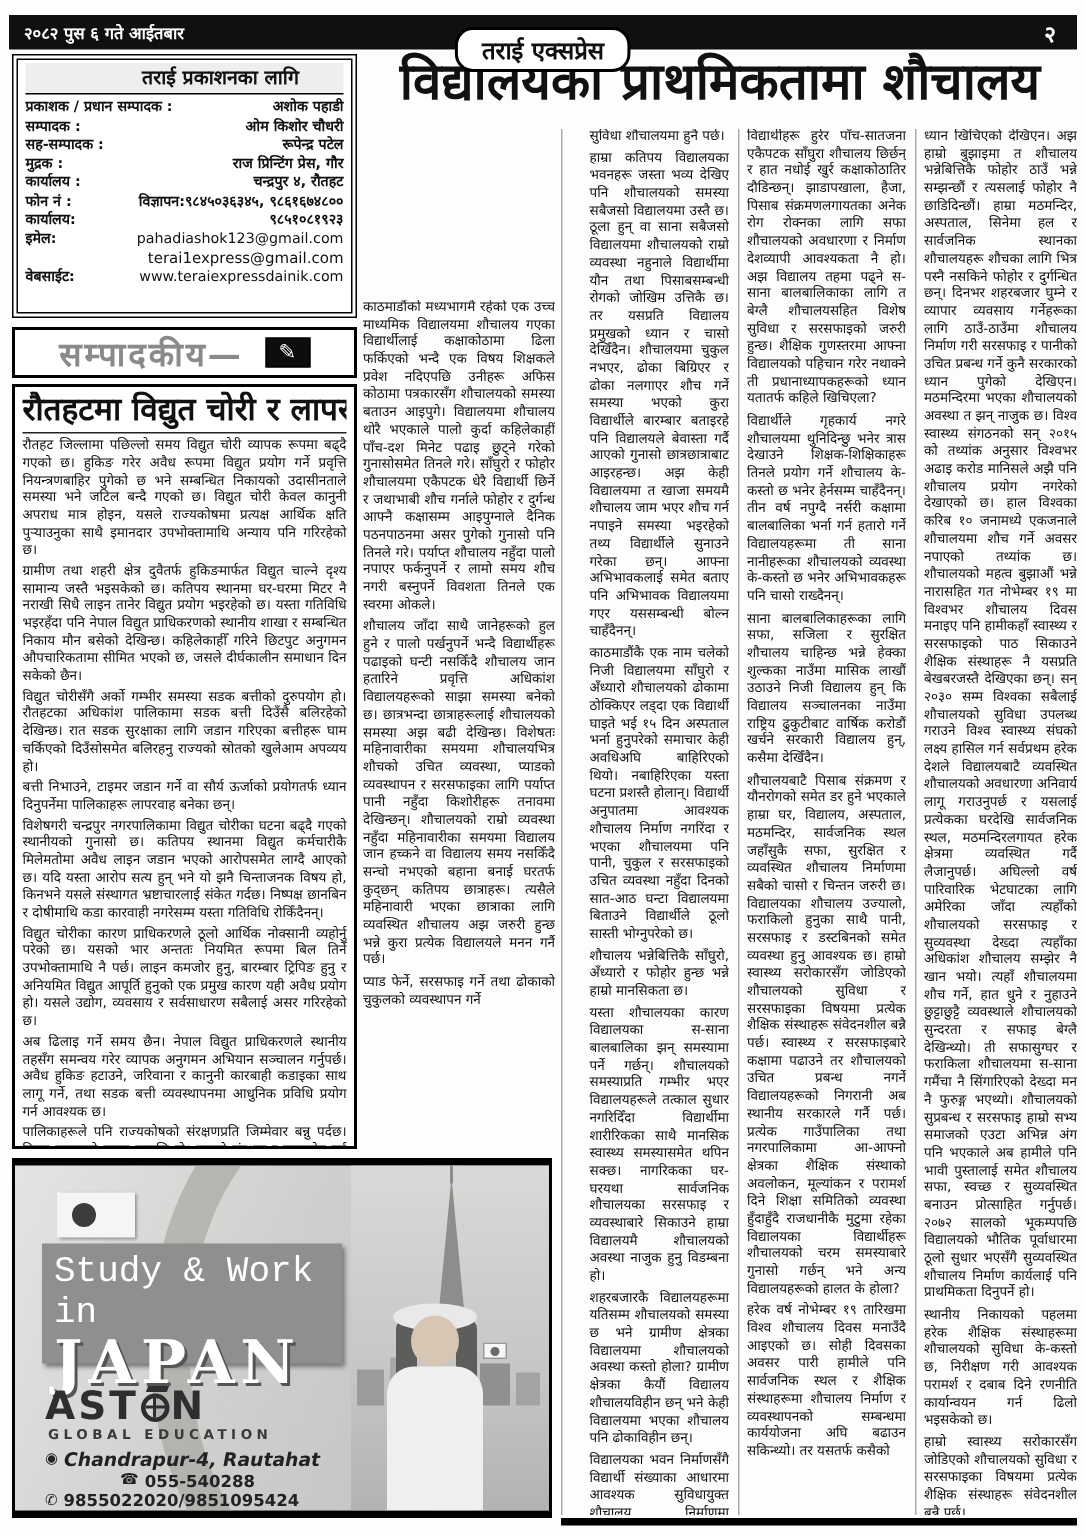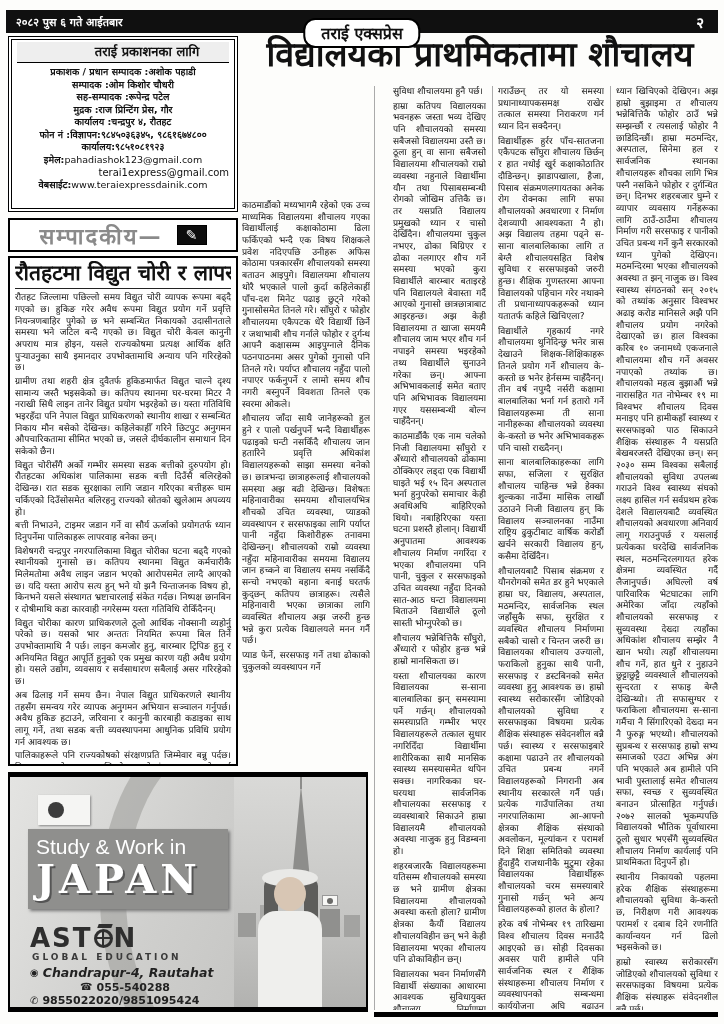--- a/index.html
+++ b/index.html
@@ -23,21 +23,21 @@
   }
   
   .staffbox {
     position:absolute; left:8px; top:36px; width:230px; height:176px;
     border:4px double #000; background:#fff; padding:2px 5px 2px 5px; overflow:hidden;
   }
   .staffbox h2 {
     font-size:13px; text-align:center; border-bottom:1.5px solid #000;
     padding-bottom:2px; margin-bottom:3px; background:#eee;padding-left:48px;
   }
-  .staffrow { display:flex; justify-content:center; font-size:9.5px; font-weight:bold; line-height:1.32; }
+  .staffrow { display:flex; justify-content:space-between; font-size:9.5px; font-weight:bold; line-height:1.32; }
   .staffrow .v { text-align:right; }
   .staffrow.center { justify-content:flex-end; font-weight:normal; font-size:10px; }
   .ed-label {
     position:absolute; left:8px; top:218px; width:230px; height:34px;
     border:2px solid #000; background:#fff; display:flex; align-items:center;
     justify-content:center; gap:14px;
   }
   .ed-label .txt { font-size:22px; font-weight:bold; color:#8a8a8a; letter-spacing:2px; }
   .pen-icon {
     width:30px; height:20px; background:#0d0d0d; color:#fff; font-size:14px;
@@ -61,21 +61,21 @@
   .ad .swoosh {
     position:absolute; left:90px; top:-60px; width:240px; height:360px;
     border:26px solid #9a9a98; border-radius:50%; opacity:.55;
   }
   .flag { position:absolute; left:28px; top:18px; width:52px; height:30px; background:#f5f5f3; box-shadow:1px 1px 2px #888; }
   .flag .dot { position:absolute; left:10px; top:7px; width:16px; height:16px; border-radius:50%; background:#3c3c3c; }
   .ad .panel {
     position:absolute; left:18px; top:52px; width:200px; height:80px;
     background:#8f8f8d; padding:6px 8px; box-shadow:2px 2px 3px #777;
   }
-  .ad .line1 { color:#fff; font-size:21px; font-family:Liberation Sans, sans-serif; }
+  .ad .line1 { color:#fff; font-size:24px; font-family:Liberation Mono, monospace; }
   .ad .line2 {
     color:#fff; font-size:40px; font-weight:bold; letter-spacing:4px; line-height:1;
     font-family:"DejaVu Serif","Liberation Serif",serif; text-shadow:2px 2px 0 #555;
   }
   .aston { position:absolute; left:20px; top:148px; width:190px; }
   .aston .brand { font-size:26px; font-weight:bold; color:#2e2e2e; letter-spacing:2px; line-height:1; display:flex; align-items:center; }
   .globe {
     width:19px; height:19px; border:3px solid #2e2e2e; border-radius:50%; margin:0 1px;
     background:
       linear-gradient(#2e2e2e,#2e2e2e) 50% 0/2px 100% no-repeat,
@@ -266,21 +266,20 @@
     <p>हाम्रा कतिपय विद्यालयका भवनहरू जस्ता भव्य देखिए पनि शौचालयको समस्या सबैजसो विद्यालयमा उस्तै छ। ठूला हुन् वा साना सबैजसो विद्यालयमा शौचालयको राम्रो व्यवस्था नहुनाले विद्यार्थीमा यौन तथा पिसाबसम्बन्धी रोगको जोखिम उत्तिकै छ। तर यसप्रति विद्यालय प्रमुखको ध्यान र चासो देखिँदैन। शौचालयमा चुकुल नभएर, ढोका बिग्रिएर र ढोका नलगाएर शौच गर्ने समस्या भएको कुरा विद्यार्थीले बारम्बार बताइरहे पनि विद्यालयले बेवास्ता गर्दै आएको गुनासो छात्रछात्राबाट आइरहन्छ। अझ केही विद्यालयमा त खाजा समयमै शौचालय जाम भएर शौच गर्न नपाइने समस्या भइरहेको तथ्य विद्यार्थीले सुनाउने गरेका छन्। आफ्ना अभिभावकलाई समेत बताए पनि अभिभावक विद्यालयमा गएर यससम्बन्धी बोल्न चाहँदैनन्।</p>
     <p>काठमाडौंकै एक नाम चलेको निजी विद्यालयमा साँघुरो र अँध्यारो शौचालयको ढोकामा ठोक्किएर लड्दा एक विद्यार्थी घाइते भई १५ दिन अस्पताल भर्ना हुनुपरेको समाचार केही अवधिअघि बाहिरिएको थियो। नबाहिरिएका यस्ता घटना प्रशस्तै होलान्। विद्यार्थी अनुपातमा आवश्यक शौचालय निर्माण नगरिंदा र भएका शौचालयमा पनि पानी, चुकुल र सरसफाइको उचित व्यवस्था नहुँदा दिनको सात-आठ घन्टा विद्यालयमा बिताउने विद्यार्थीले ठूलो सास्ती भोग्नुपरेको छ।</p>
     <p>शौचालय भन्नेबित्तिकै साँघुरो, अँध्यारो र फोहोर हुन्छ भन्ने हाम्रो मानसिकता छ।</p>
     <p>यस्ता शौचालयका कारण विद्यालयका स-साना बालबालिका झन् समस्यामा पर्ने गर्छन्। शौचालयको समस्याप्रति गम्भीर भएर विद्यालयहरूले तत्काल सुधार नगरिदिँदा विद्यार्थीमा शारीरिकका साथै मानसिक स्वास्थ्य समस्यासमेत थपिन सक्छ। नागरिकका घर-घरयथा सार्वजनिक शौचालयका सरसफाइ र व्यवस्थाबारे सिकाउने हाम्रा विद्यालयमै शौचालयको अवस्था नाजुक हुनु विडम्बना हो।</p>
     <p>शहरबजारकै विद्यालयहरूमा यतिसम्म शौचालयको समस्या छ भने ग्रामीण क्षेत्रका विद्यालयमा शौचालयको अवस्था कस्तो होला? ग्रामीण क्षेत्रका कैयौं विद्यालय शौचालयविहीन छन् भने केही विद्यालयमा भएका शौचालय पनि ढोकाविहीन छन्।</p>
     <p>विद्यालयका भवन निर्माणसँगै विद्यार्थी संख्याका आधारमा आवश्यक सुविधायुक्त शौचालय निर्माणमा प्रधानाध्यापकको ध्यान किन नगएको होला?</p>
     <p>शौचालयको समस्याबारे पटक-पटक बताउँदा पनि प्रधानाध्यापकले बेवास्ता गरेको गुनासो विद्यार्थीबाट बाहिरिइरहन्छ। शौचालयमा सरसफाइ नभएको, पानीको उचित प्रबन्ध नभएको र चुकुल नभएको बारे प्रधानाध्यापकलाई बताउँदा बनाइदिने आश्वासन दिंदै शैक्षिक सत्र नै बित्ने गरेको गुनासो विद्यार्थीबाट आउने गरेको छ। कक्षाकोठासम्म बेलाबेलामा शौचालयको दुर्गन्ध आइपुग्दा शिक्षकहरू ढोका थुनेर पठनपाठन</p>
   </div>
 
   <div class="col colC">
-    <p>गराउँछन् तर यो समस्या प्रधानाध्यापकसमक्ष राखेर तत्काल समस्या निराकरण गर्न ध्यान दिन सक्दैनन्।</p>
     <p>विद्यार्थीहरू हुर्रर पाँच-सातजना एकैपटक साँघुरा शौचालय छिर्छन् र हात नधोई खुर्र कक्षाकोठातिर दौडिन्छन्। झाडापखाला, हैजा, पिसाब संक्रमणलगायतका अनेक रोग रोक्नका लागि सफा शौचालयको अवधारणा र निर्माण देशव्यापी आवश्यकता नै हो। अझ विद्यालय तहमा पढ्ने स-साना बालबालिकाका लागि त बेग्लै शौचालयसहित विशेष सुविधा र सरसफाइको जरुरी हुन्छ। शैक्षिक गुणस्तरमा आफ्ना विद्यालयको पहिचान गरेर नथाक्ने ती प्रधानाध्यापकहरूको ध्यान यतातर्फ कहिले खिचिएला?</p>
     <p>विद्यार्थीले गृहकार्य नगरे शौचालयमा थुनिदिन्छु भनेर त्रास देखाउने शिक्षक-शिक्षिकाहरू तिनले प्रयोग गर्ने शौचालय के-कस्तो छ भनेर हेर्नसम्म चाहँदैनन्। तीन वर्ष नपुग्दै नर्सरी कक्षामा बालबालिका भर्ना गर्न हतारो गर्ने विद्यालयहरूमा ती साना नानीहरूका शौचालयको व्यवस्था के-कस्तो छ भनेर अभिभावकहरू पनि चासो राख्दैनन्।</p>
     <p>साना बालबालिकाहरूका लागि सफा, सजिला र सुरक्षित शौचालय चाहिन्छ भन्ने हेक्का शुल्कका नाउँमा मासिक लाखौं उठाउने निजी विद्यालय हुन् कि विद्यालय सञ्चालनका नाउँमा राष्ट्रिय ढुकुटीबाट वार्षिक करोडौं खर्चने सरकारी विद्यालय हुन्, कसैमा देखिँदैन।</p>
     <p>शौचालयबाटै पिसाब संक्रमण र यौनरोगको समेत डर हुने भएकाले हाम्रा घर, विद्यालय, अस्पताल, मठमन्दिर, सार्वजनिक स्थल जहाँसुकै सफा, सुरक्षित र व्यवस्थित शौचालय निर्माणमा सबैको चासो र चिन्तन जरुरी छ। विद्यालयका शौचालय उज्यालो, फराकिलो हुनुका साथै पानी, सरसफाइ र डस्टबिनको समेत व्यवस्था हुनु आवश्यक छ। हाम्रो स्वास्थ्य सरोकारसँग जोडिएको शौचालयको सुविधा र सरसफाइका विषयमा प्रत्येक शैक्षिक संस्थाहरू संवेदनशील बन्नै पर्छ। स्वास्थ्य र सरसफाइबारे कक्षामा पढाउने तर शौचालयको उचित प्रबन्ध नगर्ने विद्यालयहरूको निगरानी अब स्थानीय सरकारले गर्नै पर्छ। प्रत्येक गाउँपालिका तथा नगरपालिकामा आ-आफ्नो क्षेत्रका शैक्षिक संस्थाको अवलोकन, मूल्यांकन र परामर्श दिने शिक्षा समितिको व्यवस्था हुँदाहुँदै राजधानीकै मुटुमा रहेका विद्यालयका विद्यार्थीहरू शौचालयको चरम समस्याबारे गुनासो गर्छन् भने अन्य विद्यालयहरूको हालत के होला?</p>
     <p>हरेक वर्ष नोभेम्बर १९ तारिखमा विश्व शौचालय दिवस मनाउँदै आइएको छ। सोही दिवसका अवसर पारी हामीले पनि सार्वजनिक स्थल र शैक्षिक संस्थाहरूमा शौचालय निर्माण र व्यवस्थापनको सम्बन्धमा कार्ययोजना अघि बढाउन सकिन्थ्यो। तर यसतर्फ कसैको</p>
   </div>
 
   <div class="col colD">
     <p>ध्यान खिचिएको देखिएन। अझ हाम्रो बुझाइमा त शौचालय भन्नेबित्तिकै फोहोर ठाउँ भन्ने सम्झन्छौं र त्यसलाई फोहोर नै छाडिदिन्छौं। हाम्रा मठमन्दिर, अस्पताल, सिनेमा हल र सार्वजनिक स्थानका शौचालयहरू शौचका लागि भित्र पस्नै नसकिने फोहोर र दुर्गन्धित छन्। दिनभर शहरबजार घुम्ने र व्यापार व्यवसाय गर्नेहरूका लागि ठाउँ-ठाउँमा शौचालय निर्माण गरी सरसफाइ र पानीको उचित प्रबन्ध गर्ने कुनै सरकारको ध्यान पुगेको देखिएन। मठमन्दिरमा भएका शौचालयको अवस्था त झन् नाजुक छ। विश्व स्वास्थ्य संगठनको सन् २०१५ को तथ्यांक अनुसार विश्वभर अढाइ करोड मानिसले अझै पनि शौचालय प्रयोग नगरेको देखाएको छ। हाल विश्वका करिब १० जनामध्ये एकजनाले शौचालयमा शौच गर्ने अवसर नपाएको तथ्यांक छ। शौचालयको महत्व बुझाऔं भन्ने नारासहित गत नोभेम्बर १९ मा विश्वभर शौचालय दिवस मनाइए पनि हामीकहाँ स्वास्थ्य र सरसफाइको पाठ सिकाउने शैक्षिक संस्थाहरू नै यसप्रति बेखबरजस्तै देखिएका छन्। सन् २०३० सम्म विश्वका सबैलाई शौचालयको सुविधा उपलब्ध गराउने विश्व स्वास्थ्य संघको लक्ष्य हासिल गर्न सर्वप्रथम हरेक देशले विद्यालयबाटै व्यवस्थित शौचालयको अवधारणा अनिवार्य लागू गराउनुपर्छ र यसलाई प्रत्येकका घरदेखि सार्वजनिक स्थल, मठमन्दिरलगायत हरेक क्षेत्रमा व्यवस्थित गर्दै लैजानुपर्छ। अघिल्लो वर्ष पारिवारिक भेटघाटका लागि अमेरिका जाँदा त्यहाँको शौचालयको सरसफाइ र सुव्यवस्था देख्दा त्यहाँका अधिकांश शौचालय सम्झेर नै खान भयो। त्यहाँ शौचालयमा शौच गर्ने, हात धुने र नुहाउने छुट्टाछुट्टै व्यवस्थाले शौचालयको सुन्दरता र सफाइ बेग्लै देखिन्थ्यो। ती सफासुग्घर र फराकिला शौचालयमा स-साना गमैंचा नै सिंगारिएको देख्दा मन नै फुरुङ्ग भएथ्यो। शौचालयको सुप्रबन्ध र सरसफाइ हाम्रो सभ्य समाजको एउटा अभिन्न अंग पनि भएकाले अब हामीले पनि भावी पुस्तालाई समेत शौचालय सफा, स्वच्छ र सुव्यवस्थित बनाउन प्रोत्साहित गर्नुपर्छ। २०७२ सालको भूकम्पपछि विद्यालयको भौतिक पूर्वाधारमा ठूलो सुधार भएसँगै सुव्यवस्थित शौचालय निर्माण कार्यलाई पनि प्राथमिकता दिनुपर्ने हो।</p>
     <p>स्थानीय निकायको पहलमा हरेक शैक्षिक संस्थाहरूमा शौचालयको सुविधा के-कस्तो छ, निरीक्षण गरी आवश्यक परामर्श र दबाब दिने रणनीति कार्यान्वयन गर्न ढिलो भइसकेको छ।</p>

